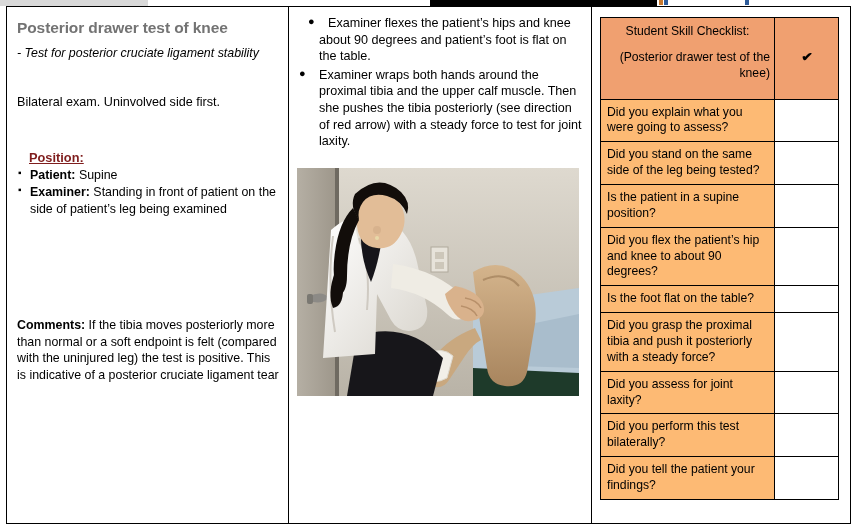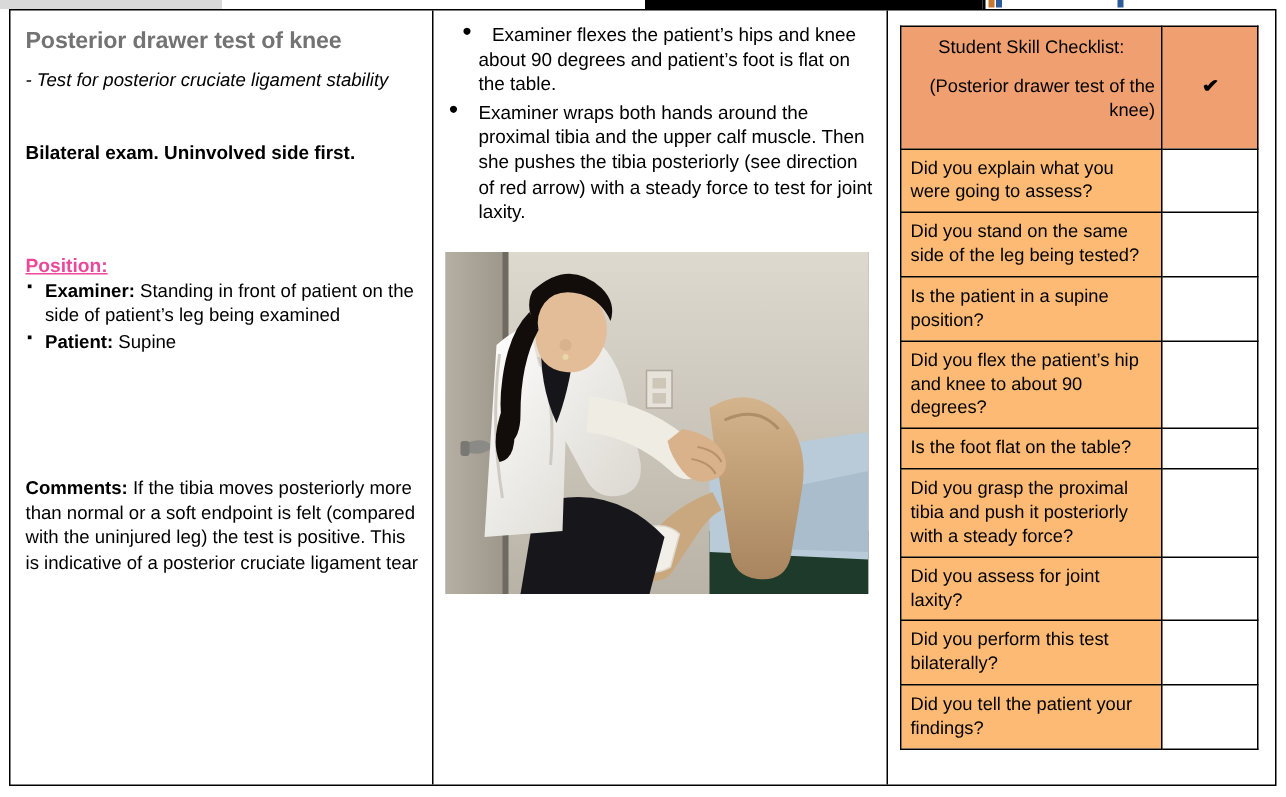--- a/index.html
+++ b/index.html
@@ -61,30 +61,30 @@
     margin: 0 0 10px 0;
     letter-spacing: -0.1px;
   }
   .subtitle {
     font-style: italic;
     font-size: 12.4px;
     margin: 0 0 34px 0;
     line-height: 1.2;
   }
   .bilateral {
-    font-weight: bold;
+    font-weight: normal;
     font-size: 12.6px;
-    margin: 0 0 60px 0;
+    margin: 0 0 41px 0;
   }
   .position-head {
-    color: #ec4899;
+    color: #7f1d1d;
     font-weight: bold;
     text-decoration: underline;
     font-size: 12.8px;
-    margin: 0 0 2px 0;
+    margin: 0 0 2px 12px;
   }
   .bullet-list { margin: 0; padding: 0; list-style: none; }
   .bullet-list li {
     font-size: 12.4px;
     line-height: 1.33;
     padding-left: 13px;
     position: relative;
     margin-bottom: 1px;
   }
   .bullet-list li:before {
@@ -173,24 +173,24 @@
 <div class="page-table">
 
   <div class="col col-left">
     <div class="doc-title">Posterior drawer test of knee</div>
     <div class="subtitle">- Test for posterior cruciate ligament stability</div>
     <div class="bilateral">Bilateral exam. Uninvolved side first.</div>
 
     <div class="position-head">Position:</div>
     <ul class="bullet-list">
       <li>
-        <b>Examiner:</b><span> Standing in front of patient on the side of patient’s leg being examined</span>
+        <b>Patient:</b><span> Supine</span>
       </li>
       <li>
-        <b>Patient:</b><span> Supine</span>
+        <b>Examiner:</b><span> Standing in front of patient on the side of patient’s leg being examined</span>
       </li>
     </ul>
 
     <div class="comments">
       <b>Comments:</b><span> If the tibia moves posteriorly more than normal or a soft endpoint is felt (compared with the uninjured leg) the test is positive. This is indicative of a posterior cruciate ligament tear</span>
     </div>
   </div>
 
   <div class="col col-mid">
     <ul class="steps">

